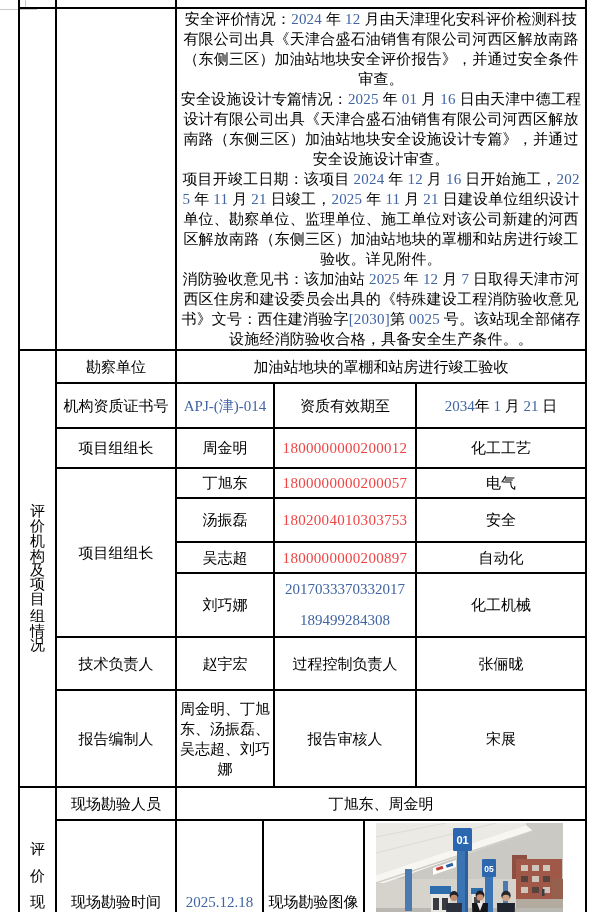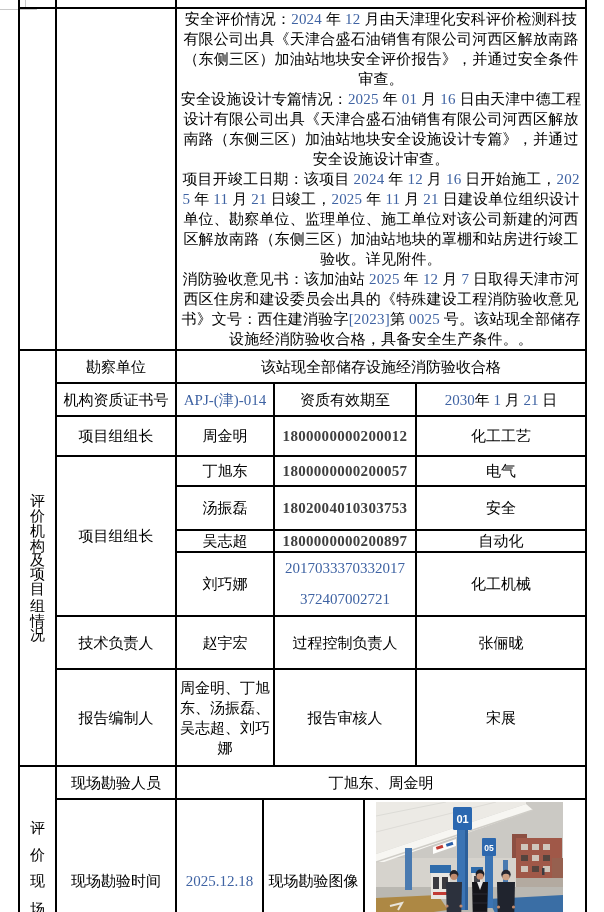--- a/index.html
+++ b/index.html
@@ -29,21 +29,21 @@
   }
   td.bigtext p{margin:0;padding:0;}
 
   .v-label{
     display:inline-block;writing-mode:vertical-lr;text-orientation:upright;
     letter-spacing:15px;font-size:15px;
   }
   .v-label.site{letter-spacing:27px;}
 
   .num, .blue-text{color:#3f63a3;}
-  .cert{color:#404040;letter-spacing:0.3px;font-weight:bold;}
+  .cert{color:#ef4444;letter-spacing:0.3px;}
   td.names{text-align:left;padding:0 5px 0 7px;line-height:24px;}
   .two-line div{line-height:31px;}
 
   td.photo-cell{padding:0;vertical-align:middle;}
   .photo-wrap{margin:2px 26px 2px 9px;width:187px;height:157px;}
   svg{display:block;}
 </style>
 </head>
 <body>
 
@@ -68,67 +68,67 @@
     <td colspan="5"></td>
   </tr>
 
   <tr style="height:315px">
     <td></td>
     <td></td>
     <td colspan="5" class="bigtext">
       <p class="num-tint">安全评价情况：<span class="num">2024</span> 年 <span class="num">12</span> 月由天津理化安科评价检测科技有限公司出具《天津合盛石油销售有限公司河西区解放南路（东侧三区）加油站地块安全评价报告》，并通过安全条件审查。</p>
       <p class="num-tint">安全设施设计专篇情况：<span class="num">2025</span> 年 <span class="num">01</span> 月 <span class="num">16</span> 日由天津中德工程设计有限公司出具《天津合盛石油销售有限公司河西区解放南路（东侧三区）加油站地块安全设施设计专篇》，并通过安全设施设计审查。</p>
       <p class="num-tint">项目开竣工日期：该项目 <span class="num">2024</span> 年 <span class="num">12</span> 月 <span class="num">16</span> 日开始施工，<span class="num">2025</span> 年 <span class="num">11</span> 月 <span class="num">21</span> 日竣工，<span class="num">2025</span> 年 <span class="num">11</span> 月 <span class="num">21</span> 日建设单位组织设计单位、勘察单位、监理单位、施工单位对该公司新建的河西区解放南路（东侧三区）加油站地块的罩棚和站房进行竣工验收。详见附件。</p>
-      <p class="num-tint">消防验收意见书：该加油站 <span class="num">2025</span> 年 <span class="num">12</span> 月 <span class="num">7</span> 日取得天津市河西区住房和建设委员会出具的《特殊建设工程消防验收意见书》文号：西住建消验字<span class="num">[2023]</span>第 <span class="num">0025</span> 号。该站现全部储存设施经消防验收合格，具备安全生产条件。。</p>
+      <p class="num-tint">消防验收意见书：该加油站 <span class="num">2025</span> 年 <span class="num">12</span> 月 <span class="num">7</span> 日取得天津市河西区住房和建设委员会出具的《特殊建设工程消防验收意见书》文号：西住建消验字<span class="num">[2030]</span>第 <span class="num">0025</span> 号。该站现全部储存设施经消防验收合格，具备安全生产条件。。</p>
     </td>
   </tr>
 
   <tr style="height:33px">
     <td rowspan="9">
       <span class="v-label">评价机构及项目组情况</span>
     </td>
     <td>勘察单位</td>
-    <td colspan="5">该站现全部储存设施经消防验收合格</td>
-  </tr>
-
-  <tr style="height:33px">
+    <td colspan="5">加油站地块的罩棚和站房进行竣工验收</td>
+  </tr>
+
+  <tr style="height:45px">
     <td>机构资质证书号</td>
     <td colspan="2" class="blue-text">APJ-(津)-014</td>
     <td colspan="2">资质有效期至</td>
-    <td class="num-tint"><span class="num">2030</span>年 <span class="num">1</span> 月 <span class="num">21</span> 日</td>
+    <td class="num-tint"><span class="num">2034</span>年 <span class="num">1</span> 月 <span class="num">21</span> 日</td>
   </tr>
 
   <tr style="height:40px">
     <td>项目组组长</td>
     <td colspan="2">周金明</td>
     <td colspan="2" class="cert">1800000000200012</td>
     <td>化工工艺</td>
   </tr>
 
   <tr style="height:30px">
     <td rowspan="4">项目组组长</td>
     <td colspan="2">丁旭东</td>
     <td colspan="2" class="cert">1800000000200057</td>
     <td>电气</td>
   </tr>
   <tr style="height:44px">
     <td colspan="2">汤振磊</td>
     <td colspan="2" class="cert">1802004010303753</td>
     <td>安全</td>
   </tr>
-  <tr style="height:22px">
+  <tr style="height:31px">
     <td colspan="2">吴志超</td>
     <td colspan="2" class="cert">1800000000200897</td>
     <td>自动化</td>
   </tr>
   <tr style="height:62px">
     <td colspan="2">刘巧娜</td>
     <td colspan="2" class="blue-text two-line">
       <div>2017033370332017</div>
-      <div>372407002721</div>
+      <div>189499284308</div>
     </td>
     <td>化工机械</td>
   </tr>
 
   <tr style="height:53px">
     <td>技术负责人</td>
     <td colspan="2">赵宇宏</td>
     <td colspan="2">过程控制负责人</td>
     <td>张俪昽</td>
   </tr>

